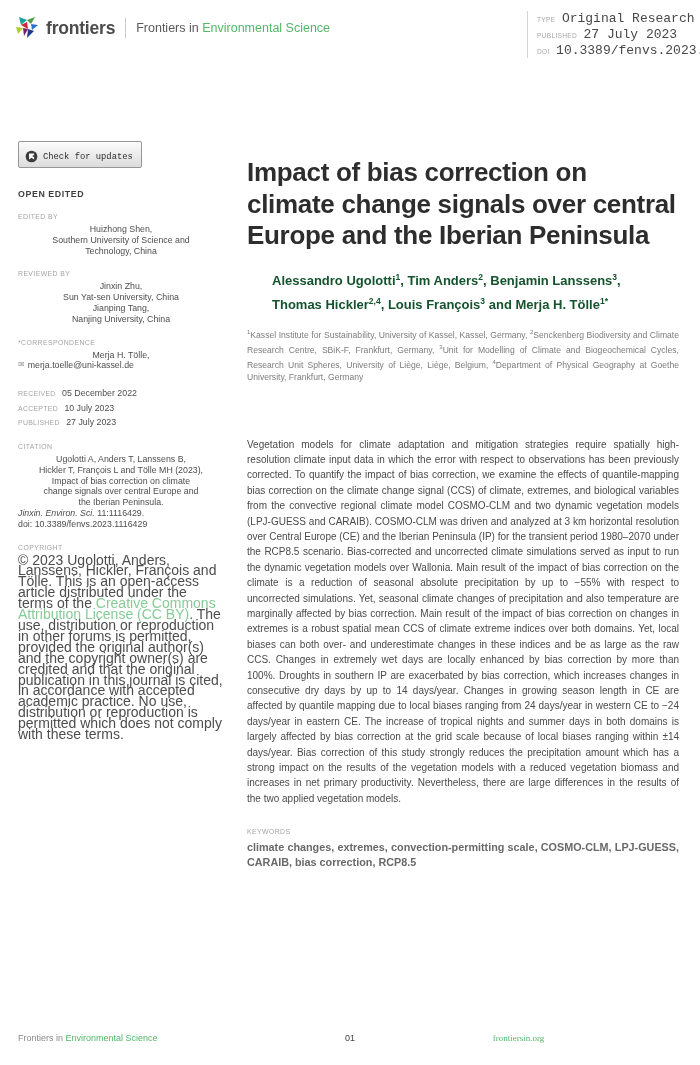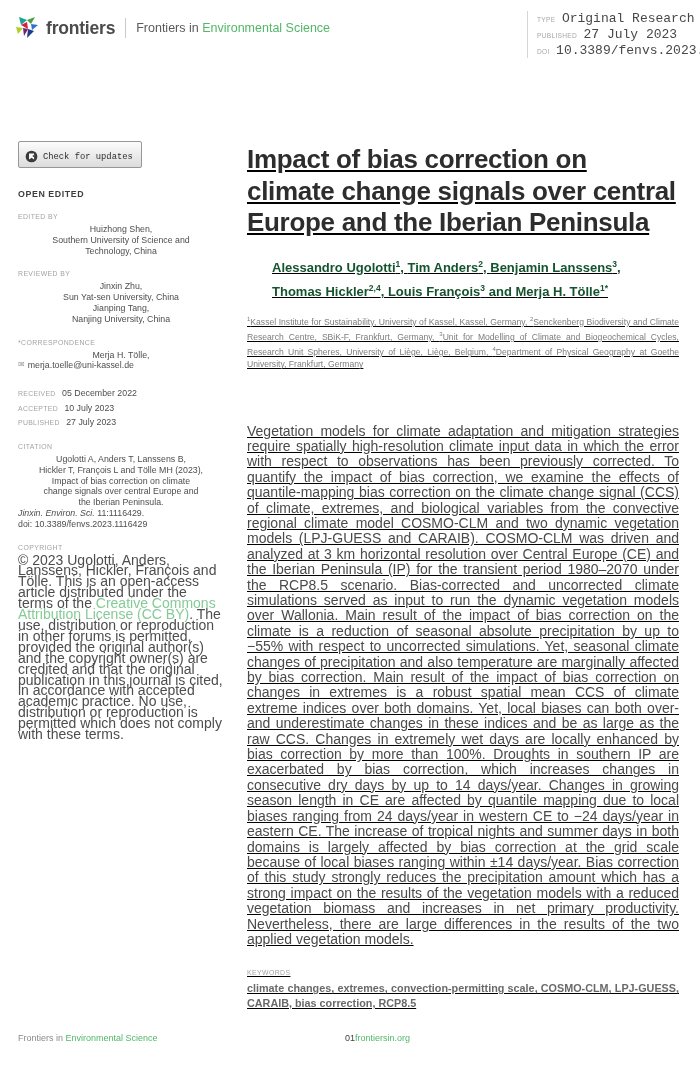--- a/index.html
+++ b/index.html
@@ -44,37 +44,37 @@
   .email-link { color:#4d4d4d; text-decoration:none; cursor:pointer; }
   .history { margin-top:14px; }
   .hist-row { line-height:11.6px; white-space:nowrap; }
   .hist-label { font-size:6.9px; color:#a3a3a3; letter-spacing:0.3px; }
   .hist-value { font-size:8.8px; color:#4d4d4d; margin-left:2px; }
   .cit-line { font-size:8.8px; color:#4d4d4d; line-height:10.8px; }
   .copy-text { margin-top:3px; font-size:14px; color:#4d4d4d; line-height:10.9px; }
   .cc-link { color:var(--green-light); cursor:pointer; }
 
   
-  .main { position:absolute; left:247px; top:144px; width:432px;text-decoration:underline; }
+  .main { position:absolute; left:247px; top:157px; width:432px; }
   .title { font-size:26px; line-height:31.5px; color:#2d2d2d; font-weight:600; letter-spacing:-0.3px; }
   .authors { margin-top:15px; font-size:13px; font-weight:bold; color:#14532d; line-height:20px;margin-left:25px; }
   .authors sup { font-size:8.5px; }
   .affiliations { margin-top:11px; font-size:8.6px; color:#7c7c7c; line-height:12.2px; text-align:justify; }
   .affiliations sup { font-size:6px; }
-  .abstract { margin-top:53px; font-size:14px; color:#4a4a4a; line-height:15.4px; text-align:justify; }
+  .abstract { margin-top:53px; font-size:10px; color:#4a4a4a; line-height:15.4px; text-align:justify; }
   .keywords { margin-top:22px; }
   .kw-label { font-size:6.9px; color:#a3a3a3; letter-spacing:0.4px; }
   .kw-text { margin-top:5px; font-size:10.8px; font-weight:bold; color:#696969; line-height:14.6px; text-align:justify; }
 
   
   .footer { position:absolute; left:18px; right:18px; top:1033px; display:flex; align-items:baseline; font-size:9px; }
   .footer-left { flex:1; color:#8a8a8a; }
   .footer-left .green { color:var(--green); }
   .page-num { flex:0 0 auto; color:#3f3f3f; }
-  .footer-right { flex:1; text-align:left; }
+  .footer-right { flex:1; text-align:center;font-family:Liberation Serif, serif; }
   .site-link { color:var(--green); text-decoration:none; cursor:pointer; }
 </style>
 </head>
 <body>
 
 <div class="page">
 
   <div class="header-left">
     <svg class="logo-icon" viewBox="0 0 26 26">
       <polygon points="5,2 13,5 7,10" fill="#18a39b"></polygon>

